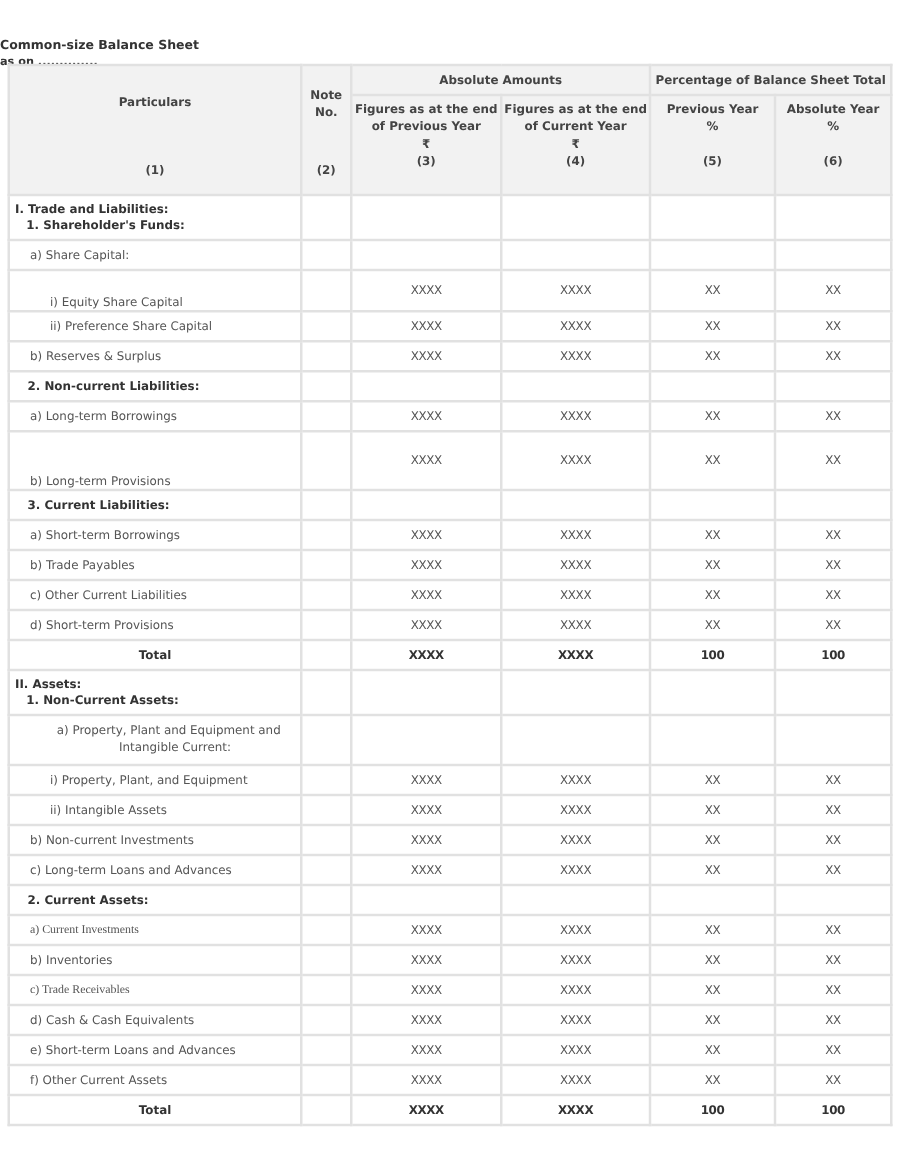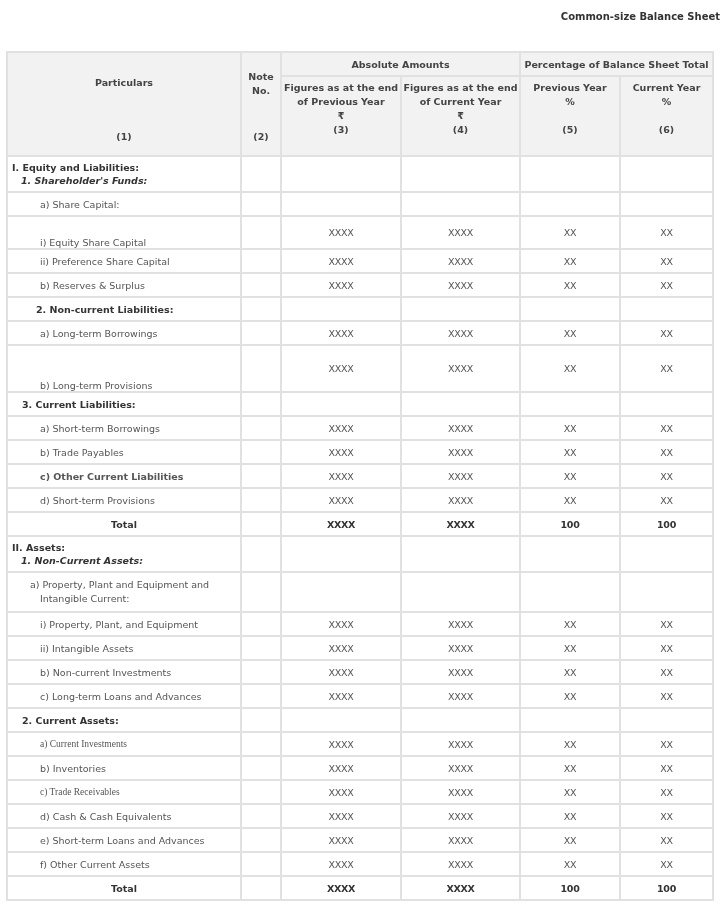--- a/index.html
+++ b/index.html
@@ -1,47 +1,48 @@
 <!DOCTYPE html>
 <html><head>
 <meta charset="utf-8">
 <style>
   html, body { margin: 0; padding: 0; background: #ffffff; }
   body { width: 720px; height: 924px; overflow: hidden; font-family: "DejaVu Sans", sans-serif; color: #3a3a3a; }
-  .title-block { text-align: right; padding-top: 9px; height: 41px; box-sizing: border-box; }
+  .title-block { text-align: left; padding-top: 9px; height: 41px; box-sizing: border-box; margin-top: 20px; }
   .title { font-size: 10px; font-weight: bold; color: #333; line-height: 15px; }
   .subtitle { font-size: 9px; font-weight: bold; color: #333; line-height: 13px; }
   table { position: absolute; left: 6px; top: 51px; width: 706px; border-collapse: collapse; table-layout: fixed; }
   td, th { border: 2px solid #e1e1e1; font-size: 9.5px; padding: 0; }
   thead th { background: #f2f2f2; font-weight: bold; color: #444; vertical-align: top; text-align: center; }
   .h-top th { height: 22px; vertical-align: middle; margin-top: 48px; }
   .h-sub th { height: 74px; line-height: 14px; padding-top: 4px; }
   .h-sub .num { display: block; }
   .particulars-head { vertical-align: top; }
   .particulars-head .lbl { display: block; padding-top: 11px; height: 54px; }
   .colnum { display: block; }
   tbody td { height: 22px; text-align: center; color: #555; }
   tbody td.p { text-align: left; color: #555; }
   tbody tr.tall td { height: 34px; }
   tbody tr.two td { height: 38px; }
   .lvl0 { font-weight: bold; color: #333; padding-left: 4px; line-height: 13px; }
   .lvl1 { font-weight: bold; color: #333; padding-left: 14px; }
-  .lvl2 { padding-left: 32px; }
+  .lvl2 { padding-left: 16px; }
   .lvl3 { padding-left: 32px; }
-  .wrap2 { padding-left: 22px; line-height: 14px; }
+  .wrap2 { padding-left: 22px; line-height: 14px; text-align: center; }
   .wrap2 .cont { padding-left: 10px; display: block; }
   .val { letter-spacing: -0.3px; }
   tr.total td { font-weight: bold; color: #333; }
   tr.total td.p { text-align: center; }
 </style>
 </head>
 <body>
 
 <div class="title-block">
   <div class="title">Common-size Balance Sheet</div>
+  <div class="subtitle">as on ..............</div>
 </div>
 
 <table>
   <colgroup>
     <col style="width:234px">
       <col style="width:40px">
       <col style="width:120px">
       <col style="width:119px">
       <col style="width:100px">
       <col style="width:93px">
@@ -72,33 +73,33 @@
         <span class="num">₹</span>
         <span class="num">(4)</span>
       </th>
       <th>
         <span class="num">Previous Year</span>
         <span class="num">%</span>
         <span class="num" style="height:14px"></span>
         <span class="num">(5)</span>
       </th>
       <th>
-        <span class="num">Current Year</span>
+        <span class="num">Absolute Year</span>
         <span class="num">%</span>
         <span class="num" style="height:14px"></span>
         <span class="num">(6)</span>
       </th>
     </tr>
   </thead>
   <tbody id="tbody">
       <tr class="tall">
         <td class="p">
           <div class="lvl0">
-            <span style="display: block;">I. Equity and Liabilities:</span>
-            <span style="display: block; padding-left: 9px; font-style: italic;">1. Shareholder's Funds:</span>
+            <span style="display: block;">I. Trade and Liabilities:</span>
+            <span style="display: block; padding-left: 9px;">1. Shareholder's Funds:</span>
           </div>
         </td>
         <td class="val"></td>
         <td class="val"></td>
         <td class="val"></td>
         <td class="val"></td>
         <td class="val"></td>
       </tr>
       <tr>
         <td class="p">
@@ -135,21 +136,21 @@
           <span class="lvl2" style="display: block;">b) Reserves &amp; Surplus</span>
         </td>
         <td class="val"></td>
         <td class="val">XXXX</td>
         <td class="val">XXXX</td>
         <td class="val">XX</td>
         <td class="val">XX</td>
       </tr>
       <tr>
         <td class="p">
-          <span class="lvl1" style="display: block; margin-left: 14px;">2. Non-current Liabilities:</span>
+          <span class="lvl1" style="display: block;">2. Non-current Liabilities:</span>
         </td>
         <td class="val"></td>
         <td class="val"></td>
         <td class="val"></td>
         <td class="val"></td>
         <td class="val"></td>
       </tr>
       <tr>
         <td class="p">
           <span class="lvl2" style="display: block;">a) Long-term Borrowings</span>
@@ -195,21 +196,21 @@
           <span class="lvl2" style="display: block;">b) Trade Payables</span>
         </td>
         <td class="val"></td>
         <td class="val">XXXX</td>
         <td class="val">XXXX</td>
         <td class="val">XX</td>
         <td class="val">XX</td>
       </tr>
       <tr>
         <td class="p">
-          <span class="lvl2" style="display: block; font-weight: bold;">c) Other Current Liabilities</span>
+          <span class="lvl2" style="display: block;">c) Other Current Liabilities</span>
         </td>
         <td class="val"></td>
         <td class="val">XXXX</td>
         <td class="val">XXXX</td>
         <td class="val">XX</td>
         <td class="val">XX</td>
       </tr>
       <tr>
         <td class="p">
           <span class="lvl2" style="display: block;">d) Short-term Provisions</span>
@@ -227,21 +228,21 @@
         <td class="val"></td>
         <td class="val">XXXX</td>
         <td class="val">XXXX</td>
         <td class="val">100</td>
         <td class="val">100</td>
       </tr>
       <tr class="tall">
         <td class="p">
           <div class="lvl0">
             <span style="display: block;">II. Assets:</span>
-            <span style="display: block; padding-left: 9px; font-style: italic;">1. Non-Current Assets:</span>
+            <span style="display: block; padding-left: 9px;">1. Non-Current Assets:</span>
           </div>
         </td>
         <td class="val"></td>
         <td class="val"></td>
         <td class="val"></td>
         <td class="val"></td>
         <td class="val"></td>
       </tr>
       <tr class="two">
         <td class="p">

